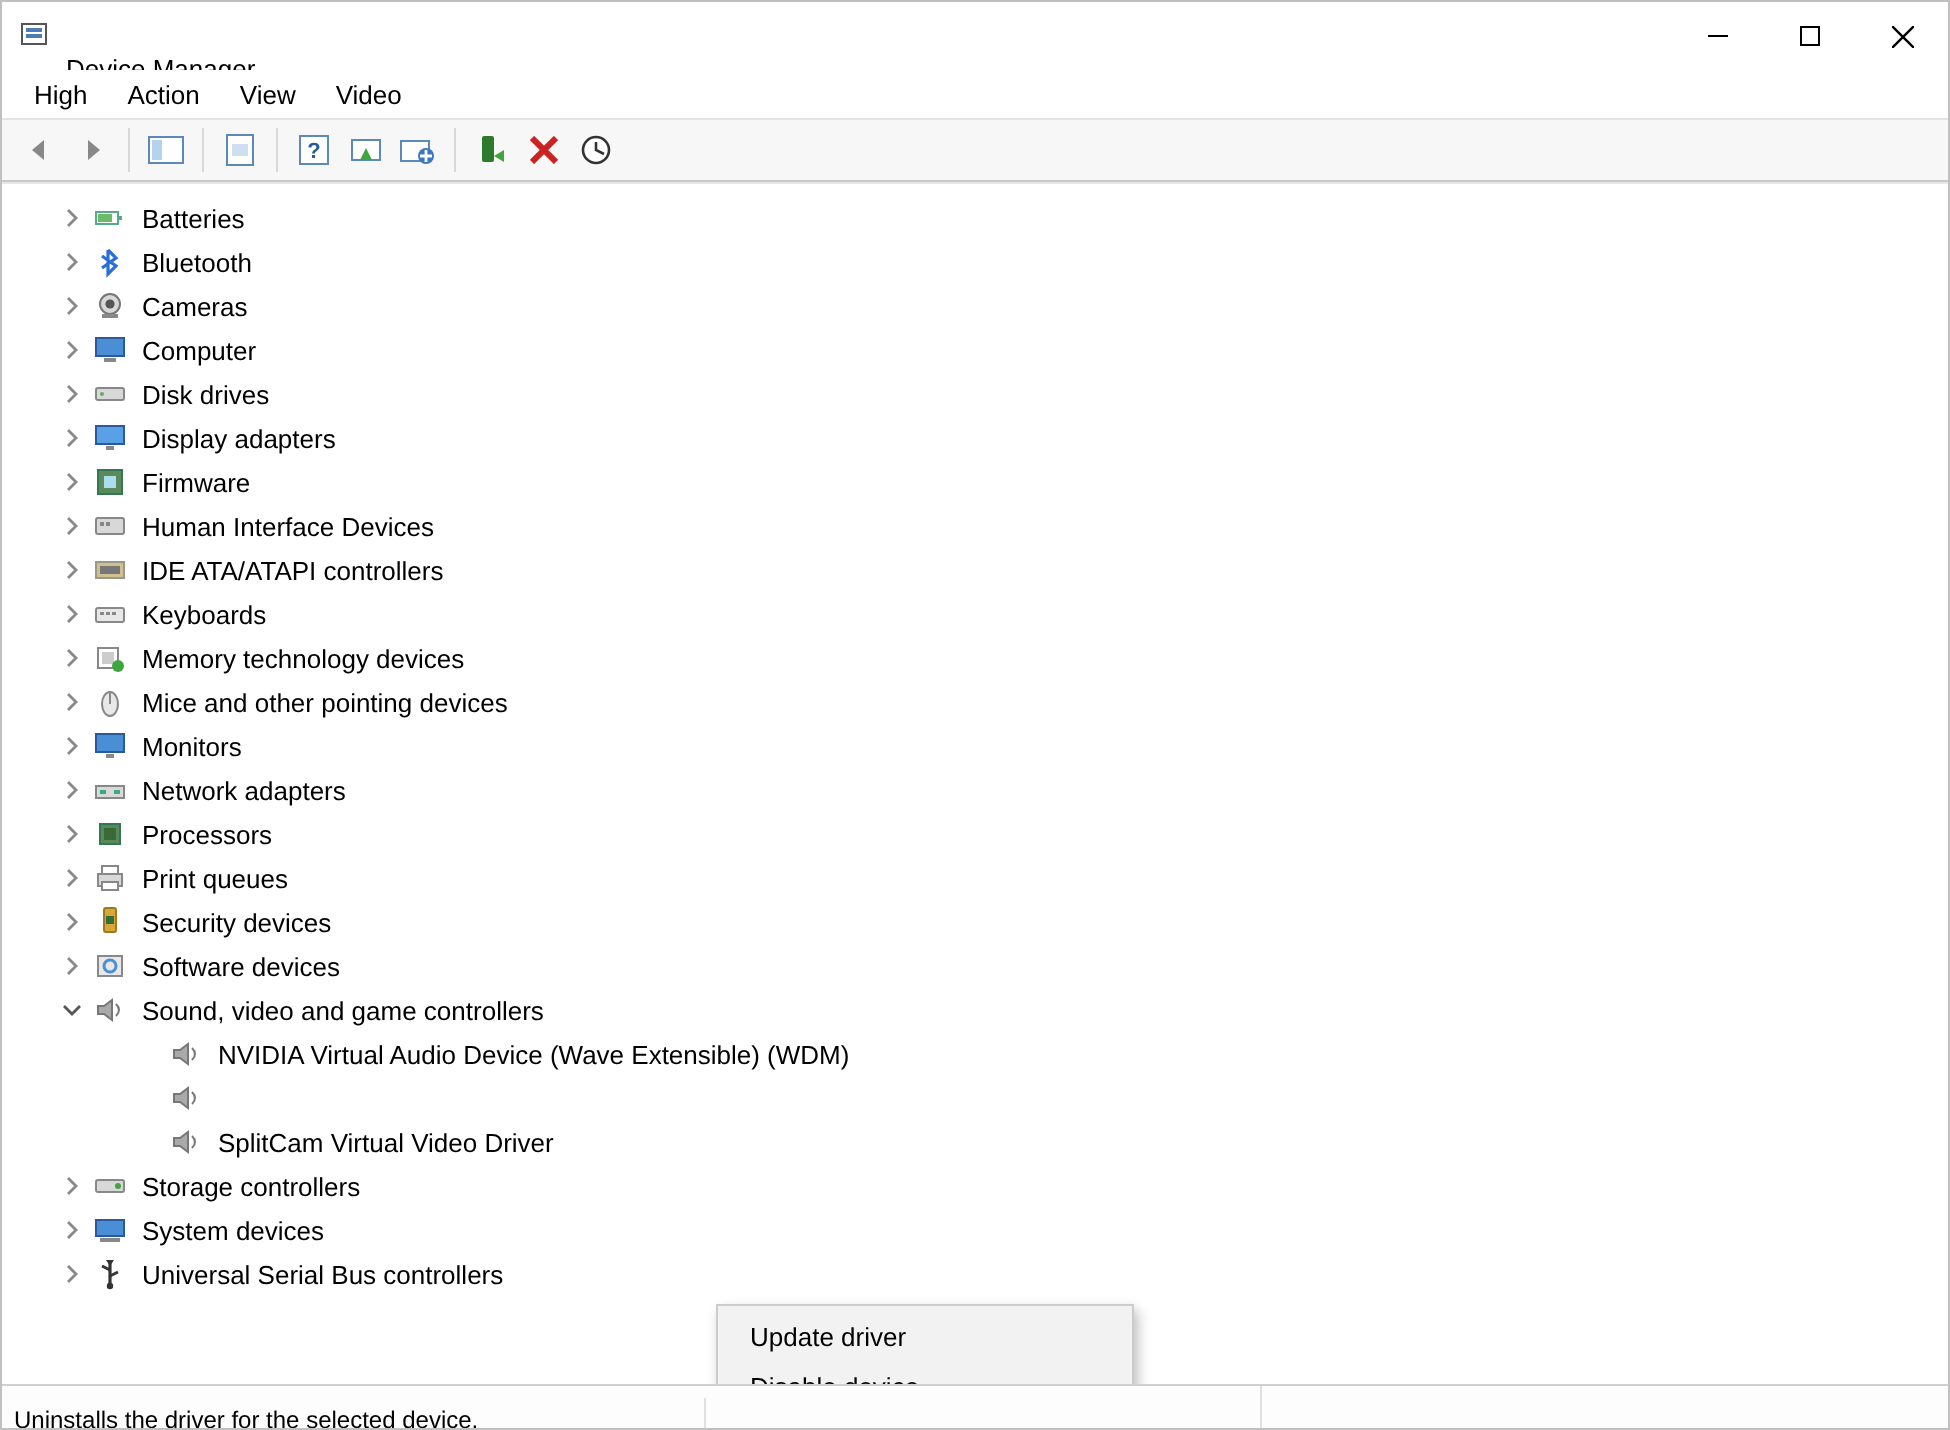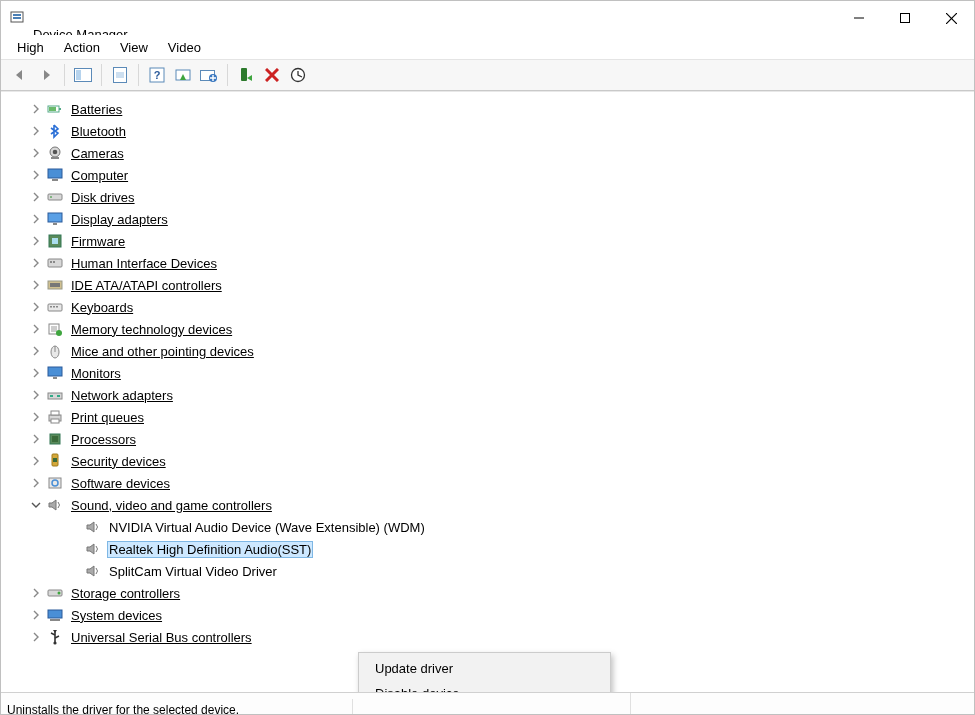--- a/index.html
+++ b/index.html
@@ -15,23 +15,23 @@
 .toolbar { display: flex; align-items: center; height: 32px; padding: 0 6px; background: #f7f7f7; border-top: 1px solid #e4e4e4; border-bottom: 1px solid #c9c9c9; gap: 0; }
 .tbtn { width: 26px; height: 26px; display: flex; align-items: center; justify-content: center; border: 1px solid transparent; }
 .tsep { width: 1px; height: 22px; background: #d8d8d8; margin: 0 5px; }
 .tree-wrap { flex: 1; overflow: hidden; position: relative; border-top: 1px solid #e8e8e8; }
 .tree { position: absolute; inset: 0; overflow-y: scroll; padding: 6px 0 2px 0; }
 .tree-row { display: flex; align-items: center; height: 22px; white-space: nowrap; }
 .tree-row .expander { width: 14px; height: 14px; display: flex; align-items: center; justify-content: center; flex-shrink: 0; }
 .tree-row .dev-icon { width: 16px; height: 16px; margin: 0 6px 0 4px; display: flex; align-items: center; justify-content: center; flex-shrink: 0; }
 .tree-row .label { padding: 1px 2px; }
 .tree-row.selected .label { background: #cde8ff; border: 1px solid #7fb7e4; padding: 0 1px; }
-.indent-top { padding-left: 28px; text-decoration: underline; }
+.indent-top { padding-left: 28px; }
 .indent-child { padding-left: 66px; }
-.context-menu { position: absolute; left: 357px; top: 560px; width: 253px; background: #f2f2f2; border: 1px solid #cccccc; box-shadow: 2px 3px 6px rgba(0,0,0,0.25); padding: 3px 2px; z-index: 10; }
+.context-menu { position: absolute; left: 357px; top: 560px; width: 209px; background: #f2f2f2; border: 1px solid #cccccc; box-shadow: 2px 3px 6px rgba(0,0,0,0.25); padding: 3px 2px; z-index: 10; }
 .cm-item { padding: 5px 14px; font-size: 13px; }
 .statusbar { height: 22px; border-top: 1px solid #d0d0d0; display: flex; align-items: center; padding: 0 6px; font-size: 12px; background: #fdfdfd; }
 .statusbar .seg1 { flex: 0 0 346px; border-right: 1px solid #e0e0e0; height: 100%; display: flex; align-items: center; margin-top: 12px; }
 .statusbar .seg2 { flex: 0 0 278px; border-right: 1px solid #e0e0e0; height: 100%; }
 ::-webkit-scrollbar { width: 17px; background: #f0f0f0; }
 ::-webkit-scrollbar-thumb { background: #cdcdcd; }
 ::-webkit-scrollbar-button { background: #f0f0f0; height: 17px; }
 </style>
 </head>
 <body>
@@ -341,49 +341,49 @@
         <span class="label">Network adapters</span>
       </div>
       <div class="tree-row indent-top">
         <span class="expander">
           <svg width="10" height="10">
             <path d="M3 1 L7 5 L3 9" stroke="#888" fill="none" stroke-width="1.4"></path>
           </svg>
         </span>
         <span class="dev-icon">
           <svg width="16" height="16">
+            <rect x="3" y="3" width="10" height="10" fill="#5a8a5a" stroke="#375"></rect>
+            <rect x="5" y="5" width="6" height="6" fill="#3a6a3a"></rect>
+          </svg>
+        </span>
+        <span class="label">Processors</span>
+      </div>
+      <div class="tree-row indent-top">
+        <span class="expander">
+          <svg width="10" height="10">
+            <path d="M3 1 L7 5 L3 9" stroke="#888" fill="none" stroke-width="1.4"></path>
+          </svg>
+        </span>
+        <span class="dev-icon">
+          <svg width="16" height="16">
             <rect x="2" y="6" width="12" height="6" fill="#d8d8d8" stroke="#888"></rect>
             <rect x="4" y="2" width="8" height="4" fill="#fff" stroke="#888"></rect>
             <rect x="4" y="10" width="8" height="4" fill="#fff" stroke="#888"></rect>
           </svg>
         </span>
         <span class="label">Print queues</span>
       </div>
       <div class="tree-row indent-top">
         <span class="expander">
           <svg width="10" height="10">
             <path d="M3 1 L7 5 L3 9" stroke="#888" fill="none" stroke-width="1.4"></path>
           </svg>
         </span>
         <span class="dev-icon">
           <svg width="16" height="16">
-            <rect x="3" y="3" width="10" height="10" fill="#5a8a5a" stroke="#375"></rect>
-            <rect x="5" y="5" width="6" height="6" fill="#3a6a3a"></rect>
-          </svg>
-        </span>
-        <span class="label">Processors</span>
-      </div>
-      <div class="tree-row indent-top">
-        <span class="expander">
-          <svg width="10" height="10">
-            <path d="M3 1 L7 5 L3 9" stroke="#888" fill="none" stroke-width="1.4"></path>
-          </svg>
-        </span>
-        <span class="dev-icon">
-          <svg width="16" height="16">
             <rect x="5" y="1" width="6" height="12" rx="1" fill="#d4a83a" stroke="#a07a1a"></rect>
             <rect x="6" y="5" width="4" height="4" fill="#3a6a3a"></rect>
           </svg>
         </span>
         <span class="label">Security devices</span>
       </div>
       <div class="tree-row indent-top">
         <span class="expander">
           <svg width="10" height="10">
             <path d="M3 1 L7 5 L3 9" stroke="#888" fill="none" stroke-width="1.4"></path>
@@ -422,21 +422,20 @@
         <span class="label">NVIDIA Virtual Audio Device (Wave Extensible) (WDM)</span>
       </div>
       <div class="tree-row indent-child selected">
         <span class="expander"></span>
         <span class="dev-icon">
           <svg width="16" height="16">
             <path d="M2 6 L5 6 L9 3 L9 13 L5 10 L2 10 Z" fill="#aaa" stroke="#777"></path>
             <path d="M11 5 Q14 8 11 11" stroke="#777" fill="none"></path>
           </svg>
         </span>
-        <span class="label">Realtek High Definition Audio(SST)</span>
       </div>
       <div class="tree-row indent-child">
         <span class="expander"></span>
         <span class="dev-icon">
           <svg width="16" height="16">
             <path d="M2 6 L5 6 L9 3 L9 13 L5 10 L2 10 Z" fill="#aaa" stroke="#777"></path>
             <path d="M11 5 Q14 8 11 11" stroke="#777" fill="none"></path>
           </svg>
         </span>
         <span class="label">SplitCam Virtual Video Driver</span>

